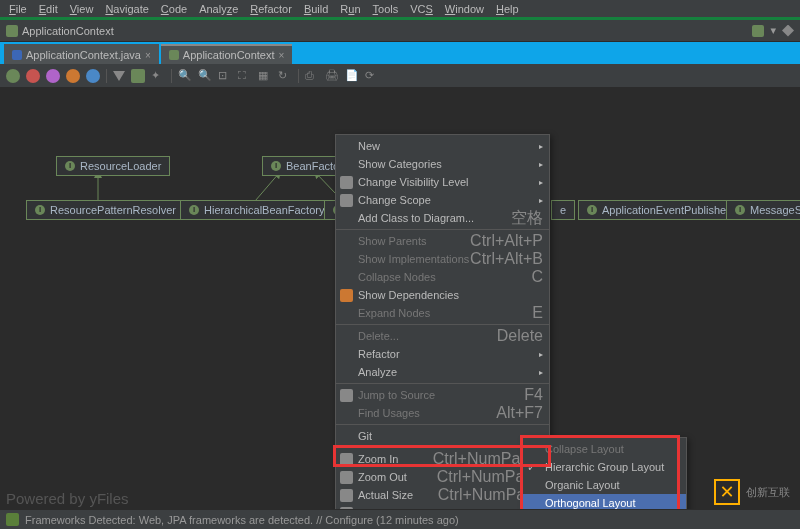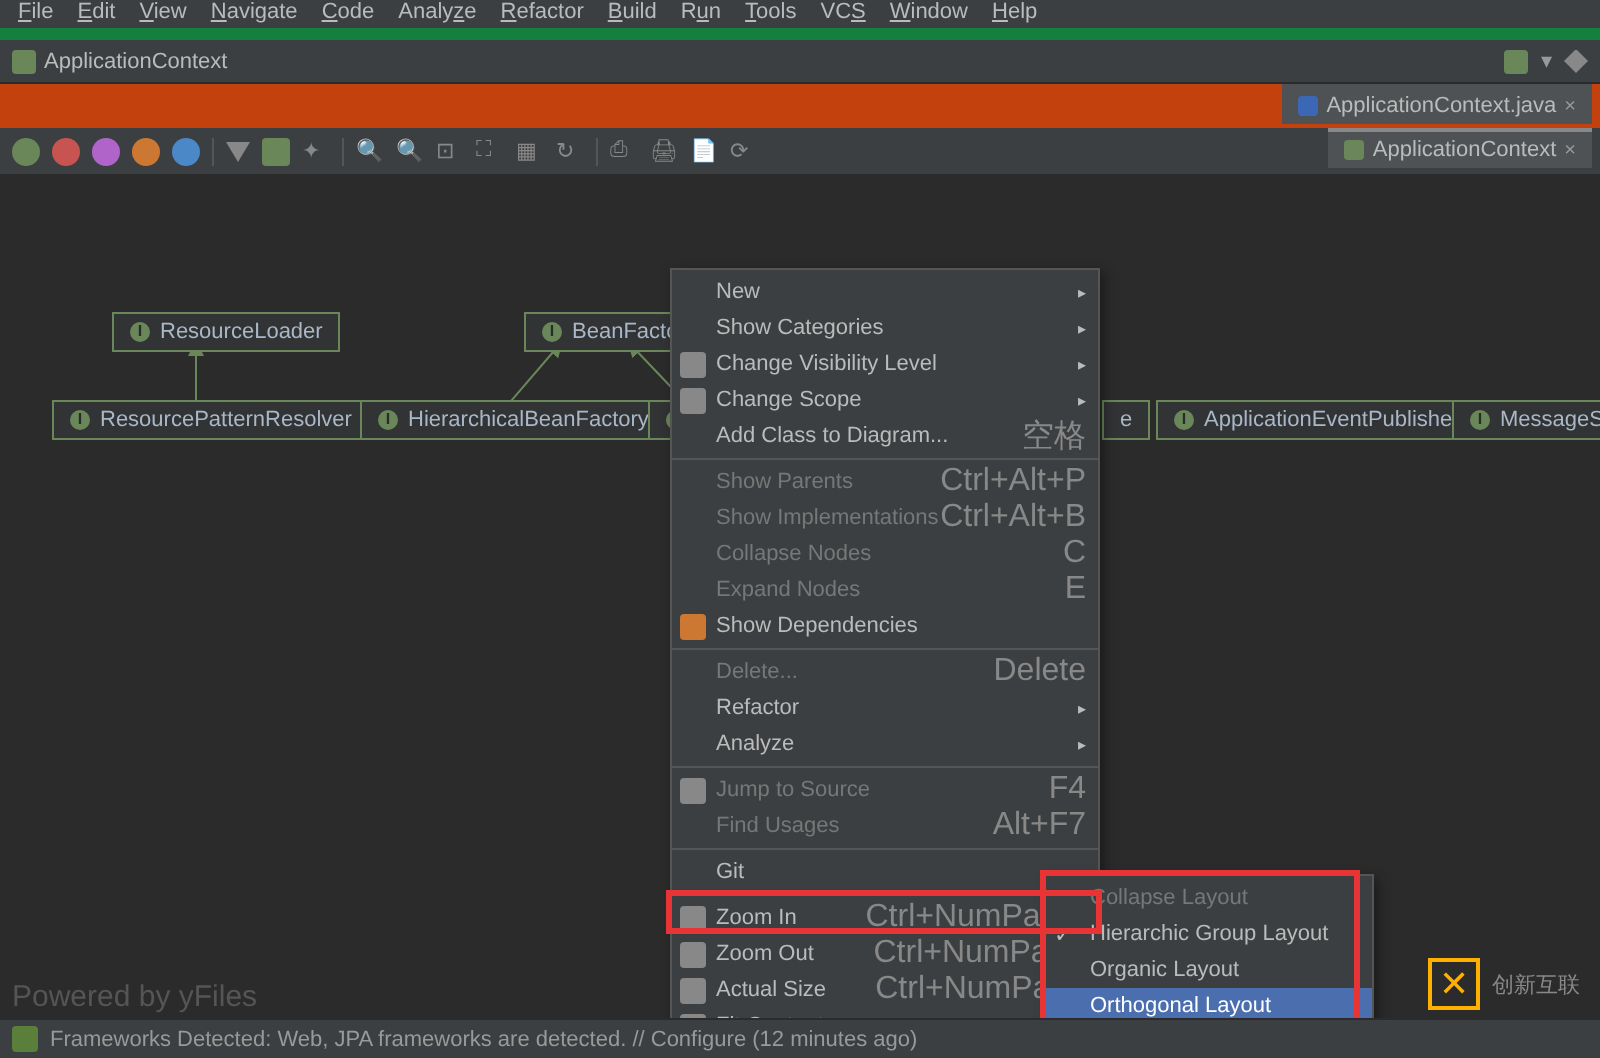--- a/index.html
+++ b/index.html
@@ -1,24 +1,24 @@
 <!DOCTYPE html>
 <html><head>
 <meta charset="utf-8">
 <style>
 * { margin:0; padding:0; box-sizing:border-box; font-family:"Segoe UI",Arial,sans-serif; font-size:11px; }
 body { background:#2b2b2b; color:#bbbbbb; width:800px; height:529px; overflow:hidden; position:relative; }
-.menubar { background:#3c3f41; height:20px; display:flex; align-items:flex-end; padding:0 4px; gap:2px; border-bottom:6px solid #15803d; }
+.menubar { background:#3c3f41; height:20px; display:flex; align-items:center; padding:0 4px; gap:2px; border-bottom:3px solid #15803d; }
 .menubar span { padding:2px 5px; cursor:default; }
 .menubar span u { text-decoration:underline; }
 .crumb { background:#3c3f41; height:22px; display:flex; align-items:center; padding:0 6px; gap:4px; border-bottom:1px solid #2b2b2b; }
 .crumb .ic { width:12px; height:12px; background:#6a8759; border-radius:2px; display:inline-block; }
 .toolbar-right { margin-left:auto; display:flex; align-items:center; gap:6px; }
 .tb-ic { width:12px; height:12px; display:inline-block; }
-.tabs { background:#c2410c; height:22px; display:flex; align-items:flex-end; padding:0 4px; gap:2px;flex-direction:column; }
+.tabs { background:#0ea5e9; height:22px; display:flex; align-items:flex-end; padding:0 4px; gap:2px; }
 .tab { background:#4e5254; padding:3px 8px; display:flex; align-items:center; gap:4px; border-top:2px solid #4e5254; }
 .tab.active { border-top-color:#888; }
 .tab .close { color:#999; font-size:10px; }
 .iconbar { background:#3c3f41; height:24px; display:flex; align-items:center; padding:0 6px; gap:6px; border-bottom:1px solid #2b2b2b; }
 .iconbar span { width:14px; height:14px; display:inline-block; }
 .canvas { background:#2b2b2b; position:relative; height:calc(529px - 20px - 22px - 22px - 24px - 20px); }
 .node { position:absolute; border:1px solid #6a8759; background:#313335; padding:3px 8px; color:#a9b7c6; display:flex; align-items:center; gap:5px; }
 .node .dot { width:10px; height:10px; background:#6a8759; border-radius:50%; display:inline-block; color:#2b2b2b; text-align:center; font-size:8px; line-height:10px; font-weight:bold; }
 svg.edges { position:absolute; top:0; left:0; width:100%; height:100%; pointer-events:none; }
 .ctxmenu { position:absolute; background:#3c3f41; border:1px solid #555; min-width:165px; padding:2px 0; box-shadow:2px 2px 6px rgba(0,0,0,.4); }
@@ -175,27 +175,27 @@
         <span class="sc">Ctrl+Alt+P</span>
       </div>
       <div class="item disabled">
         <span>Show Implementations</span>
         <span class="sc">Ctrl+Alt+B</span>
       </div>
       <div class="item disabled">
         <span>Collapse Nodes</span>
         <span class="sc">C</span>
       </div>
+      <div class="item">
+        <span class="ic" style="background: rgb(204, 120, 50); border-radius: 2px;"></span>
+        <span>Show Dependencies</span>
+      </div>
       <div class="item disabled">
         <span>Expand Nodes</span>
         <span class="sc">E</span>
-      </div>
-      <div class="item">
-        <span class="ic" style="background: rgb(204, 120, 50); border-radius: 2px;"></span>
-        <span>Show Dependencies</span>
       </div>
       <div class="sep"></div>
       <div class="item disabled">
         <span>Delete...</span>
         <span class="sc">Delete</span>
       </div>
       <div class="item">
         <span>Refactor</span>
         <span class="arrow">▸</span>
       </div>

